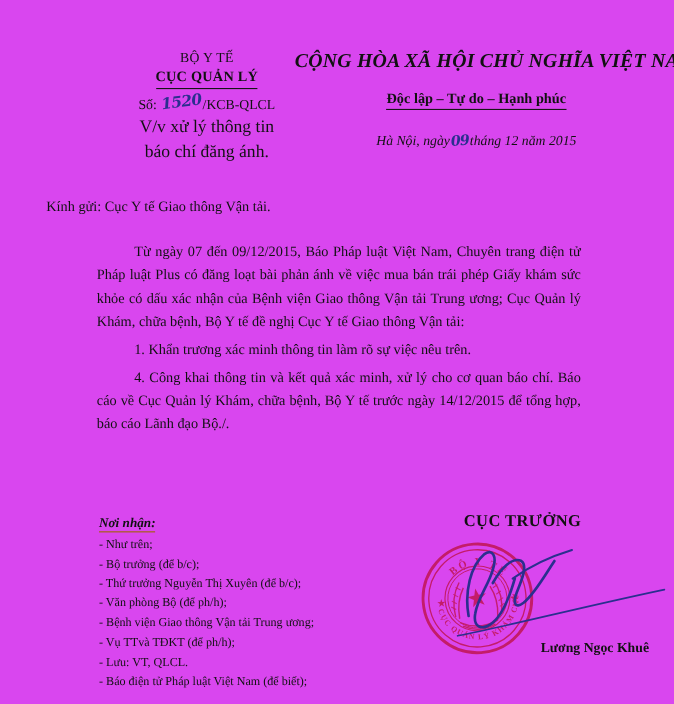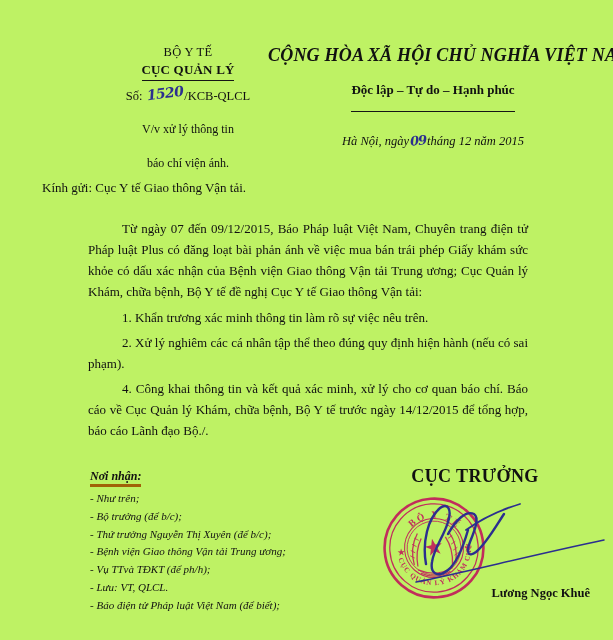--- a/index.html
+++ b/index.html
@@ -9,21 +9,21 @@
     background: #ffffff;
   }
   body {
     font-family: "Liberation Serif", "DejaVu Serif", serif;
     color: #111111;
   }
   .page {
     position: relative;
     width: 613px;
     height: 640px;
-    background: #bef264;
+    background: #d946ef;
     overflow: hidden;
     box-sizing: border-box;
   }
 
   
   .header {
     position: absolute;
     top: 44px;
     left: 0;
     width: 613px;
@@ -70,37 +70,37 @@
     color: #2b2f8f;
     font-style: italic;
     font-weight: bold;
     font-size: 14px;
     letter-spacing: -0.6px;
     display: inline-block;
     transform: rotate(-7deg) translateY(-2px);
     padding: 0 1px;
   }
   .doc-subject {
-    font-size: 12px;
+    font-size: 16px;
     line-height: 1.35;
-    margin-top: 17px;
+    margin-top: 1px;
   }
   .nation-line1 {
     font-size: 18px;
     font-weight: bold;
     letter-spacing: 0.2px;
     white-space: nowrap;
     font-style: italic;
   }
   .nation-line2 {
     font-size: 13px;
     font-weight: bold;
     display: inline-block;
     border-bottom: 1.3px solid #151515;
-    padding-bottom: 13px;
+    padding-bottom: 1px;
     margin-top: 13px;
   }
   .date-line {
     font-style: italic;
     font-size: 12.5px;
     margin-top: 20px;
     white-space: nowrap;
   }
   .handwritten-day {
     font-family: "DejaVu Serif", serif;
@@ -158,45 +158,44 @@
     position: absolute;
     left: 90px;
     top: 0;
     width: 255px;
   }
   .recipients-title {
     font-weight: bold;
     font-style: italic;
     font-size: 12px;
     display: inline-block;
-    border-bottom: 3px solid #a16207;
+    border-bottom: 1px solid #a16207;
     padding-bottom: 0px;
     margin-bottom: 3px;
   }
   .recipients-list {
     list-style: none;
     margin: 0;
     padding: 0;
-    font-style: italic;
   }
   .recipients-list li {
     font-size: 11px;
     line-height: 1.62;
     white-space: nowrap;
   }
 
   .sign-block {
     position: absolute;
     left: 360px;
     top: 0;
     width: 230px;
     text-align: center;
   }
   .sign-title {
-    font-size: 18px;
+    font-size: 15px;
     font-weight: bold;
     letter-spacing: 0.4px;
   }
   .sign-area {
     position: relative;
     height: 118px;
     margin-top: 3px;
   }
   .sign-name {
     position: absolute;
@@ -233,50 +232,50 @@
 <div class="page">
 
   <div class="header">
 
     <div class="hdr-left">
       <div class="org-line1">BỘ Y TẾ</div>
       <div class="org-line2">CỤC QUẢN LÝ</div>
       <div class="org-underline"></div>
       <div class="doc-no"><span>Số:</span> <span class="handwritten-no">1520</span><span>/KCB-QLCL</span></div>
       <div class="doc-subject">V/v xử lý thông tin</div>
-      <div class="doc-subject">báo chí viện ánh.</div>
+      <div class="doc-subject">báo chí đăng ánh.</div>
     </div>
 
     <div class="hdr-right">
       <div class="nation-line1">CỘNG HÒA XÃ HỘI CHỦ NGHĨA VIỆT NAM</div>
       <div class="nation-line2">Độc lập – Tự do – Hạnh phúc</div>
       <div class="date-line"><span>Hà Nội, ngày</span><span class="handwritten-day">09</span><span>tháng 12  năm 2015</span></div>
     </div>
 
   </div>
 
   <div class="recipient">
     <span class="recipient-inner">Kính gửi: Cục Y tế Giao thông Vận tải.</span>
   </div>
 
   <div class="body-block">
     <p class="para">Từ ngày 07 đến 09/12/2015, Báo Pháp luật Việt Nam, Chuyên trang điện tử Pháp luật Plus có đăng loạt bài phản ánh về việc mua bán trái phép Giấy khám sức khỏe có dấu xác nhận của Bệnh viện Giao thông Vận tải Trung ương; Cục Quản lý Khám, chữa bệnh, Bộ Y tế đề nghị Cục Y tế Giao thông Vận tải:</p>
     <p class="para item">1. Khẩn trương xác minh thông tin làm rõ sự việc nêu trên.</p>
-    <p class="para item">2. Xử lý nghiêm các cá nhân tập thể theo đúng quy định hiện hành (nếu có sai phạm).</p>
     <p class="para item">4. Công khai thông tin và kết quả xác minh, xử lý cho cơ quan báo chí. Báo cáo về Cục Quản lý Khám, chữa bệnh, Bộ Y tế trước ngày 14/12/2015 để tổng hợp, báo cáo Lãnh đạo Bộ./.</p>
   </div>
 
   <div class="footer">
 
     <div class="recipients-block">
       <div class="recipients-title">Nơi nhận:</div>
       <ul class="recipients-list">
         <li>- Như trên;</li>
         <li>- Bộ trưởng (để b/c);</li>
         <li>- Thứ trưởng Nguyễn Thị Xuyên (để b/c);</li>
+        <li>- Văn phòng Bộ (để ph/h);</li>
         <li>- Bệnh viện Giao thông Vận tải Trung ương;</li>
         <li>- Vụ TTvà TĐKT (để ph/h);</li>
         <li>- Lưu: VT, QLCL.</li>
         <li>- Báo điện tử Pháp luật Việt Nam (để biết);</li>
       </ul>
     </div>
 
     <div class="sign-block">
       <div class="sign-title">CỤC TRƯỞNG</div>
 

